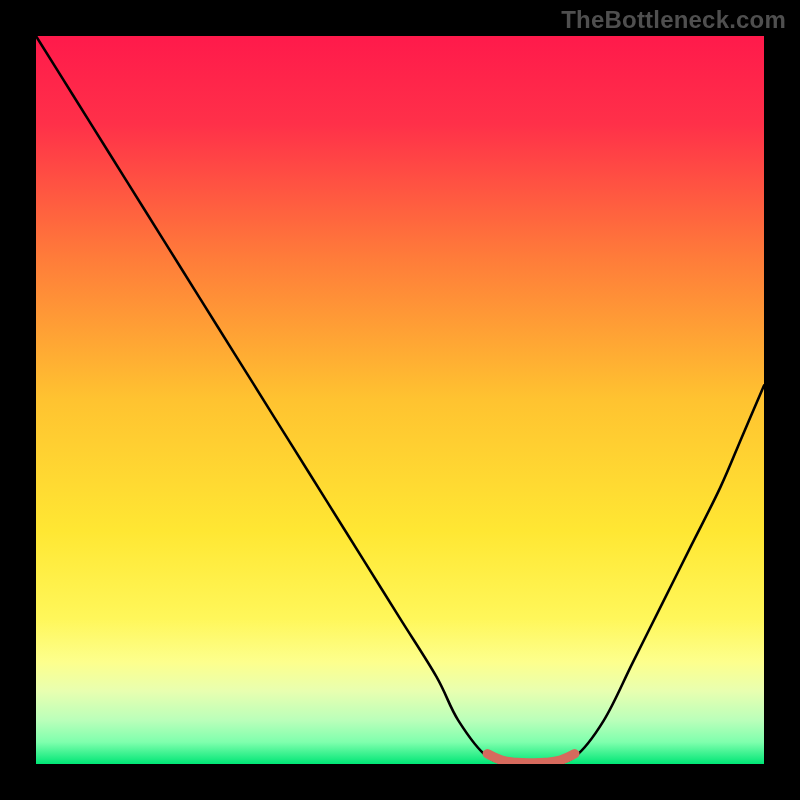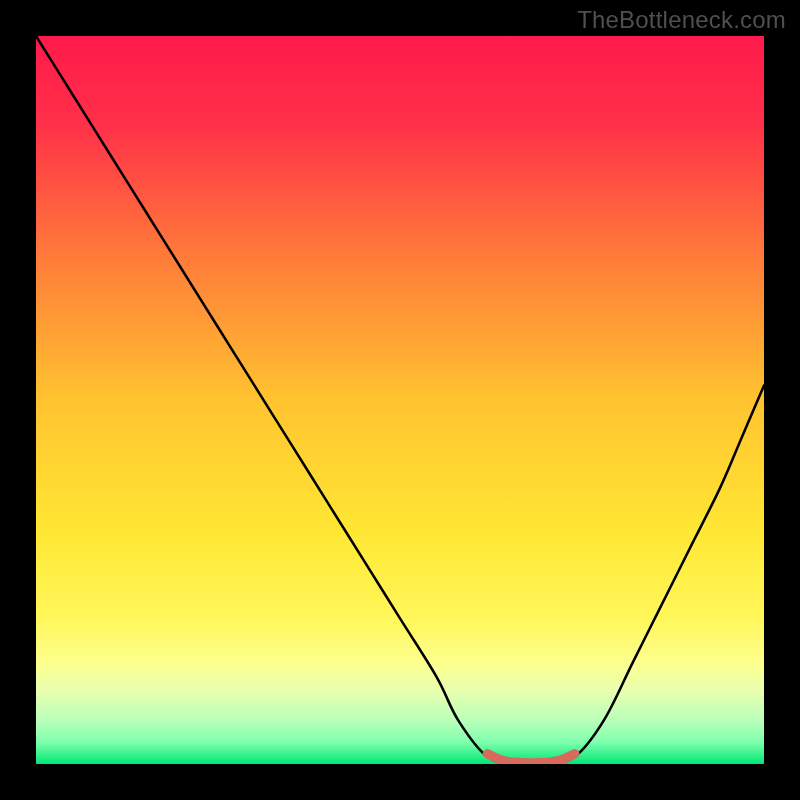--- a/index.html
+++ b/index.html
@@ -16,21 +16,21 @@
     width: 800px;
     height: 800px;
     background: #000;
   }
   .watermark {
     position: absolute;
     top: 6px;
     right: 14px;
     color: #4f4f4f;
     font-size: 24px;
-    font-weight: 400;
+    font-weight: 700;
     letter-spacing: 0.2px;
     z-index: 20;
   }
   .plot-area {
     position: absolute;
     left: 36px;
     top: 36px;
     width: 728px;
     height: 728px;
     overflow: hidden;

